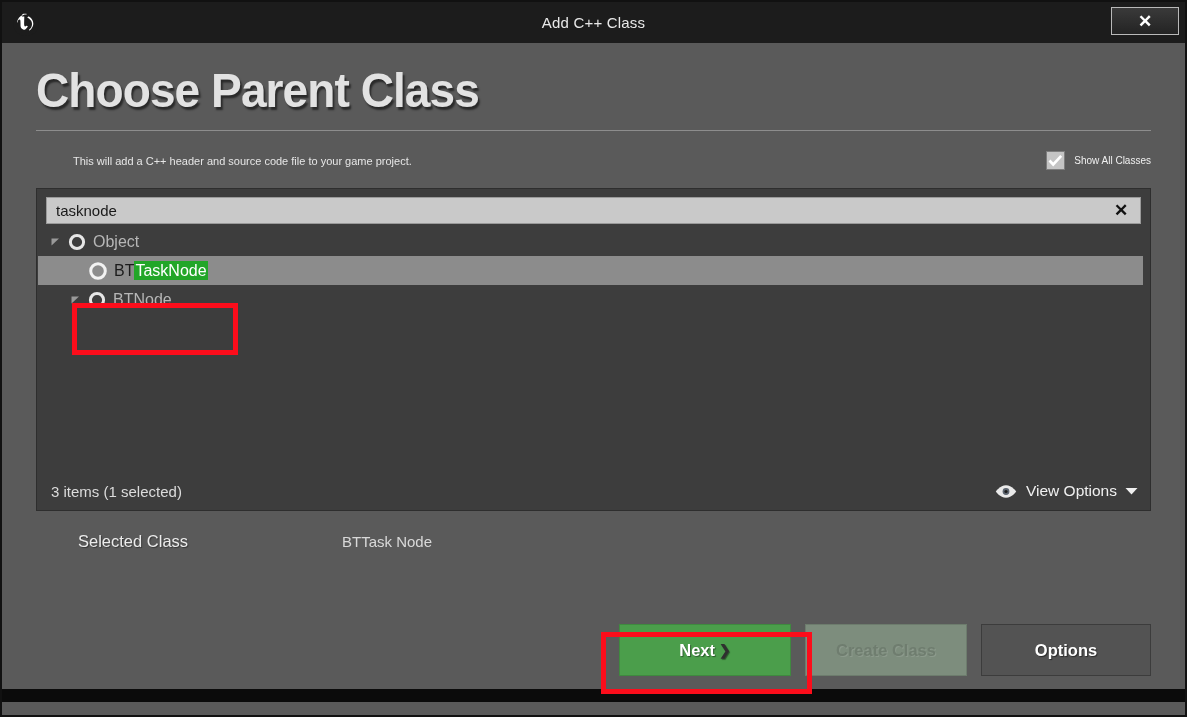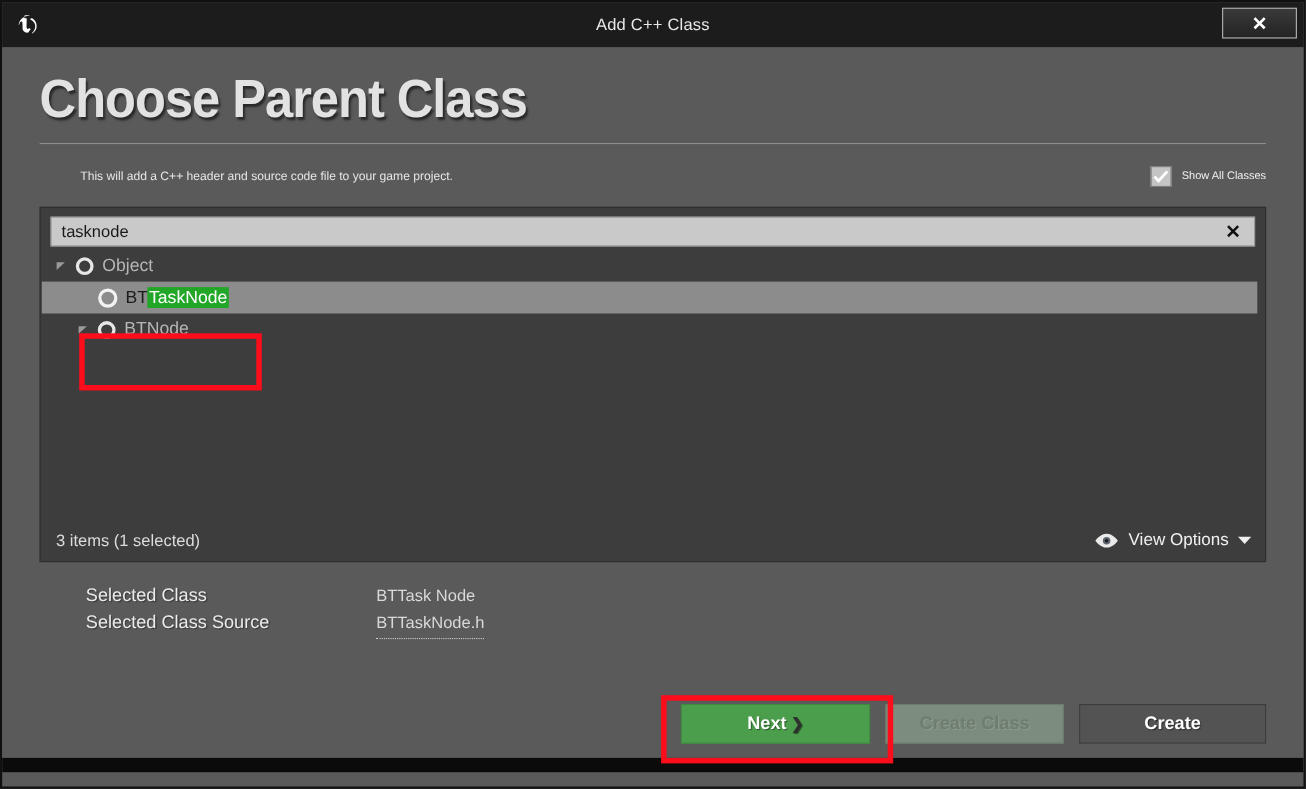--- a/index.html
+++ b/index.html
@@ -262,21 +262,21 @@
   
   .btn-row {
     position: absolute;
     right: 34px;
     bottom: 26px;
     display: flex;
     align-items: center;
     gap: 14px;
   }
   .btn {
-    height: 36px;
+    height: 52px;
     display: flex;
     align-items: center;
     justify-content: center;
     font-size: 16.5px;
     font-weight: bold;
     cursor: pointer;
     user-select: none;
   }
   .btn-next {
     width: 172px;
@@ -422,33 +422,29 @@
         </div>
       </div>
 
     </div>
 
     <div class="info-block">
       <div class="info-row">
         <div class="info-label">Selected Class</div>
         <div class="info-value">BTTask Node</div>
       </div>
-      <div class="info-row">
-        <div class="info-label">Selected Class Source</div>
-        <div class="info-value link">BTTaskNode.h</div>
-      </div>
     </div>
 
     <div class="btn-row">
       <div class="btn btn-next">
         <span>Next</span>
         <span class="next-chev">❯</span>
       </div>
       <div class="btn btn-create">Create Class</div>
-      <div class="btn btn-cancel">Create</div>
+      <div class="btn btn-cancel">Options</div>
     </div>
 
     <div class="bottom-strip"></div>
   </div>
 
   <div class="anno" id="anno-tree"></div>
   <div class="anno" id="anno-next"></div>
 
 </div>
 

